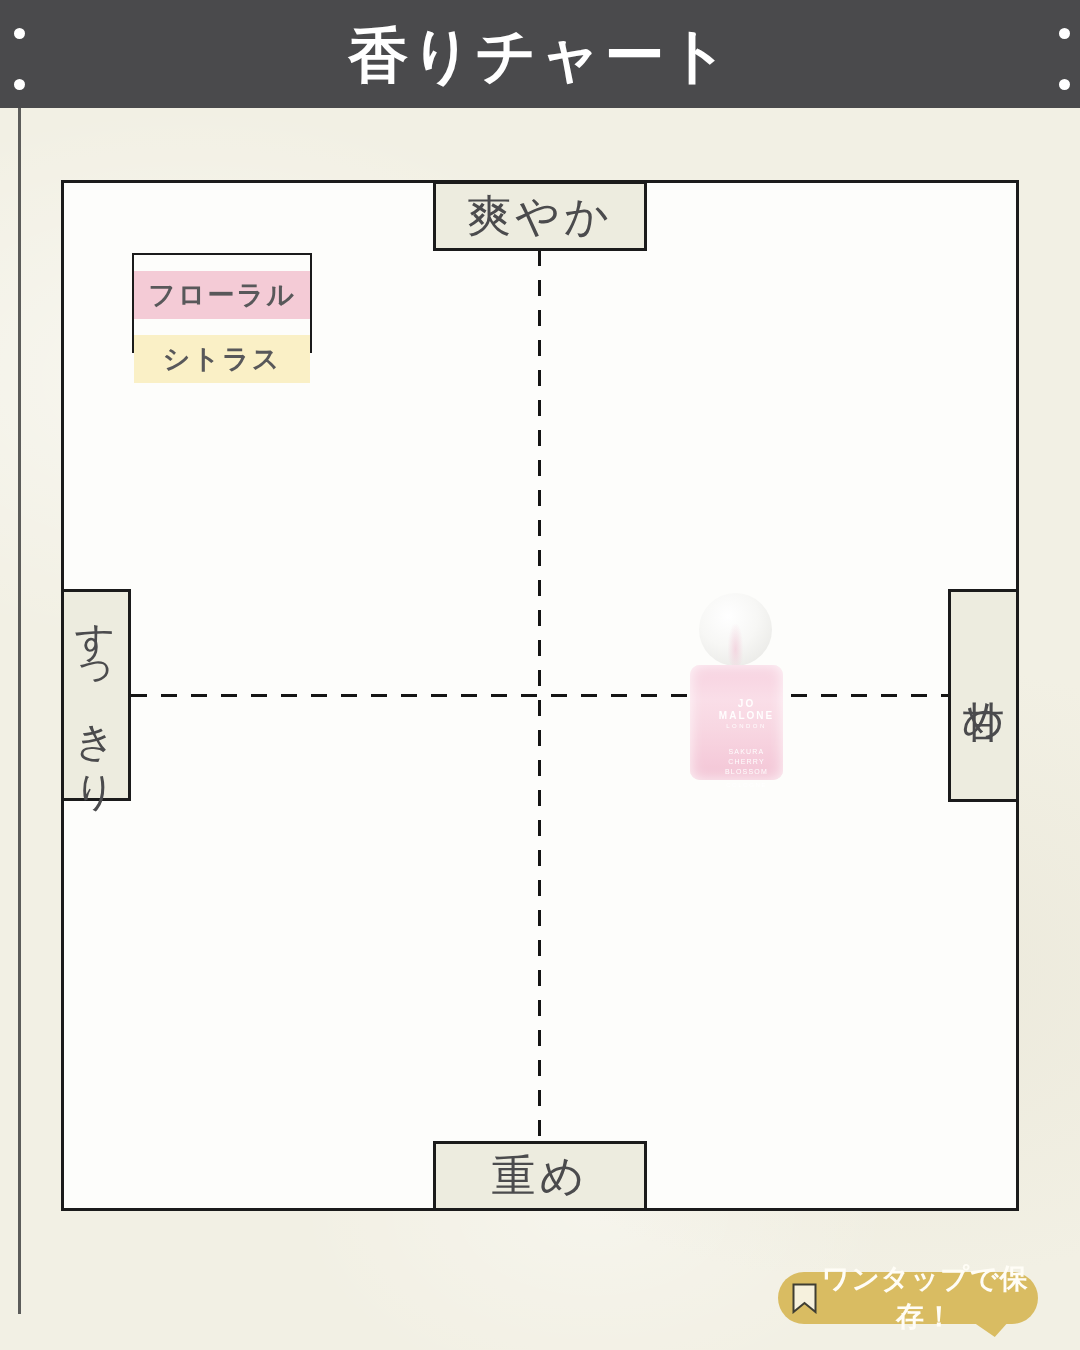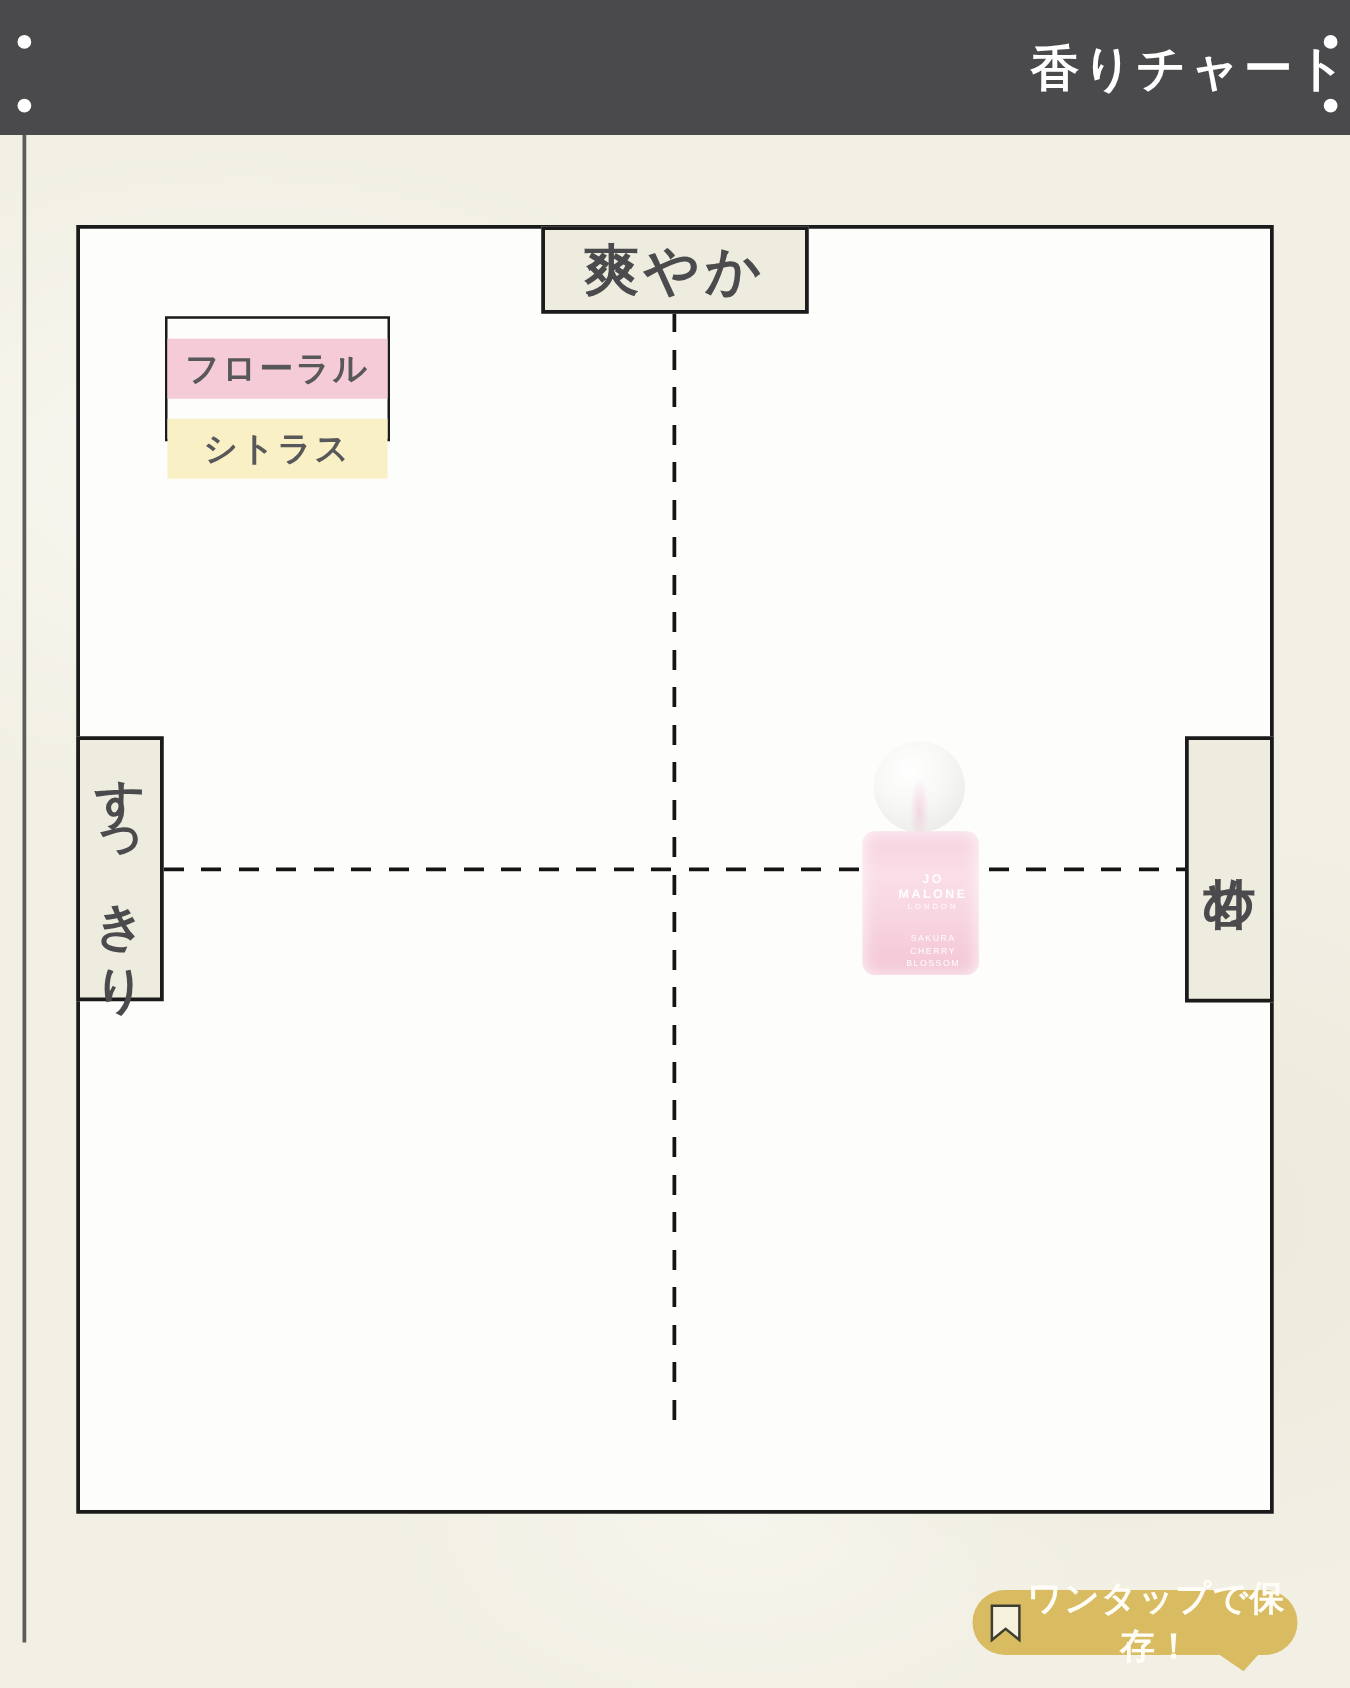--- a/index.html
+++ b/index.html
@@ -21,23 +21,23 @@
   }
 
   
   .header {
     position: absolute; left: 0; top: 0;
     width: 1080px; height: 108px;
     background: #4a4a4c;
   }
   .page-title {
     width: 100%; height: 108px;
-    text-align: right;
+    text-align: center;
     line-height: 112px;
-    font-size: 39px;
+    font-size: 60px;
     font-weight: bold;
     letter-spacing: 3px;
     color: #ffffff;
   }
   .punch-dot {
     position: absolute;
     width: 11px; height: 11px;
     border-radius: 50%;
     background: #ffffff;
   }
@@ -78,21 +78,21 @@
       #141414 0px, #141414 16px,
       rgba(0,0,0,0) 16px, rgba(0,0,0,0) 30px);
   }
 
   
   .axis-box {
     position: absolute; z-index: 3;
     background: #edecdf;
     border: 3px solid #1b1b1b;
     color: #4b4b4d;
-    font-weight: bold;
+    font-weight: normal;
     display: flex; align-items: center; justify-content: center;
   }
   .axis-top    { left: 433px; top: 181px;  width: 214px; height: 70px;  font-size: 44px; letter-spacing: 4px; }
   .axis-bottom { left: 433px; top: 1141px; width: 214px; height: 70px;  font-size: 44px; letter-spacing: 4px; }
   .axis-left   { left: 61px;  top: 589px;  width: 70px;  height: 212px; font-size: 40px; }
   .axis-right  { left: 948px; top: 589px;  width: 71px;  height: 213px; font-size: 42px; }
   .vertical-text {
     writing-mode: vertical-rl;
     text-orientation: upright;
     letter-spacing: 4px;
@@ -195,20 +195,23 @@
   <div class="spine-line"></div>
 
   <div class="chart-board"></div>
 
   <div class="dash-v"></div>
   <div class="dash-h"></div>
 
   <div class="axis-box axis-top">
     <span>爽やか</span>
   </div>
+  <div class="axis-box axis-bottom">
+    <span>重め</span>
+  </div>
   <div class="axis-box axis-left">
     <span class="vertical-text">すっきり</span>
   </div>
   <div class="axis-box axis-right">
     <span class="vertical-text">甘め</span>
   </div>
 
   <div class="legend">
     <div class="legend-row legend-floral">
       <span>フローラル</span>

